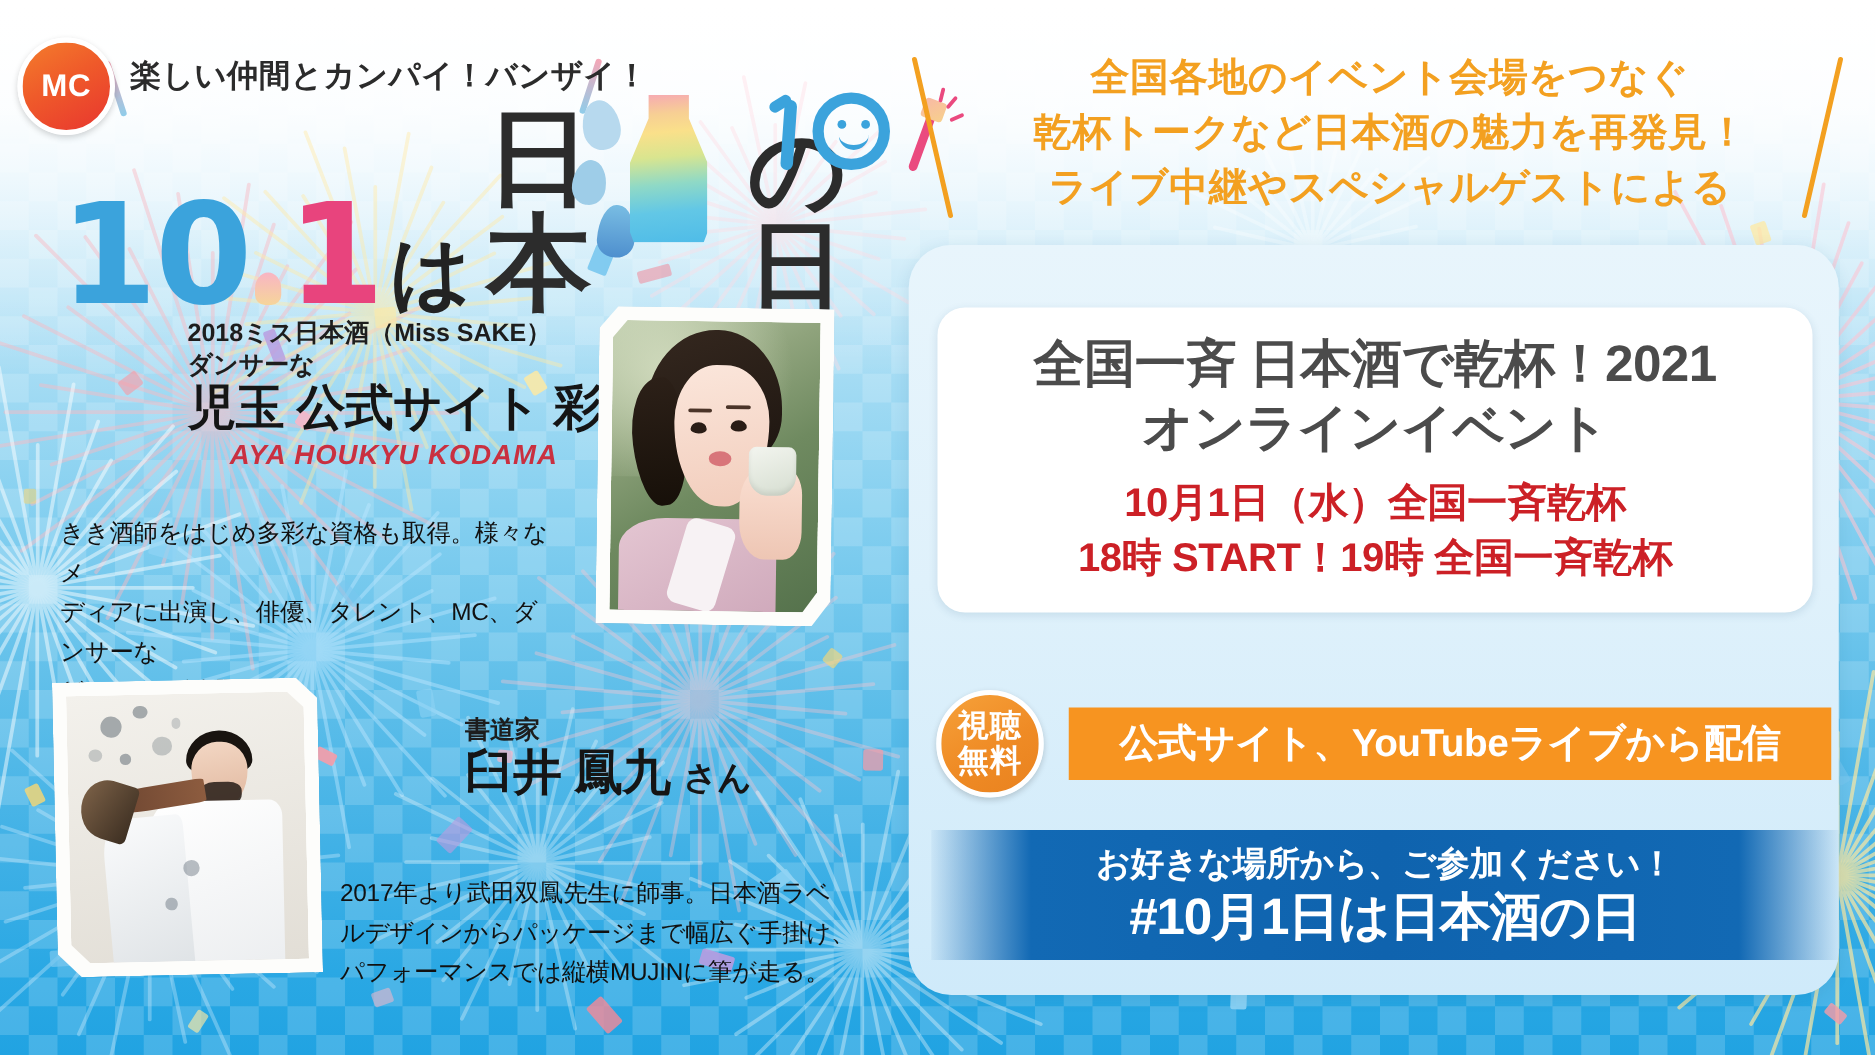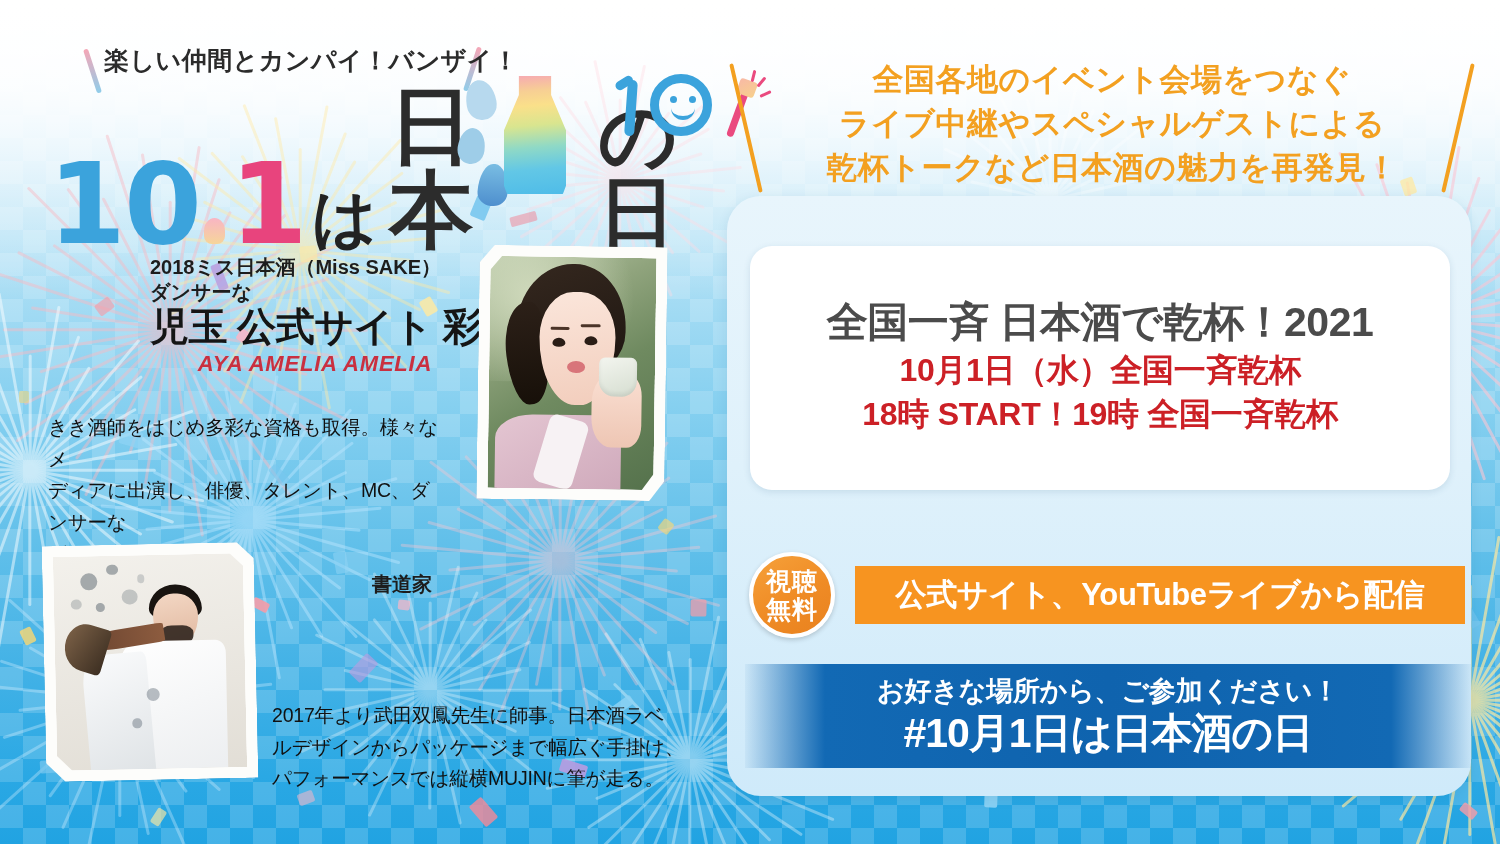--- a/index.html
+++ b/index.html
@@ -123,21 +123,21 @@
   }
   .brush .sp { position:absolute; background:#ea4a7f; border-radius:2px; width:3px; height:12px; }
   .brush .sp.s1 { left:30px; top:-2px; transform:rotate(14deg); }
   .brush .sp.s2 { left:38px; top:4px; transform:rotate(40deg); }
   .brush .sp.s3 { left:42px; top:16px; transform:rotate(66deg); }
 
   
   .blurb {
     position:absolute; left:762px; top:40px; width:700px;
     text-align:center; color:#f3a020;
-    font-size:31px; font-weight:700; line-height:1.42; letter-spacing:.5px;margin-top:18px;
+    font-size:31px; font-weight:700; line-height:1.42; letter-spacing:.5px;
   }
   .blurb .bslash { position:absolute; width:4px; height:132px; background:#f3a020; border-radius:3px; }
   .blurb .bslash.bl { left:-18px; top:4px; transform:rotate(-13deg); }
   .blurb .bslash.br { left:694px; top:4px; transform:rotate(13deg); }
   .badge {
     position:absolute; border-radius:50%;
     background:linear-gradient(150deg,#f47d2c 0%,#ef5a2a 45%,#e8362f 100%);
     border:4px solid #ffffff;
     box-shadow:0 2px 5px rgba(0,0,0,.18);
     color:#fff; display:flex; align-items:center; justify-content:center;
@@ -853,32 +853,35 @@
           <div class="sp s2"></div>
           <div class="sp s3"></div>
       </div>
     </div>
   </div>
 
   <div class="blurb">
     <div class="bslash bl"></div>
     <div class="bslash br"></div>
     <div>全国各地のイベント会場をつなぐ</div>
+    <div>乾杯トークなど日本酒の魅力を再発見！</div>
     <div>ライブ中継やスペシャルゲストによる</div>
-    <div>乾杯トークなど日本酒の魅力を再発見！</div>
-  </div>
-
+  </div>
+
+  <div class="badge mc">
+    <span>MC</span>
+  </div>
 
   <div style="position:absolute;left:150px;top:255px;width:330px">
     <div class="role">2018ミス日本酒（Miss SAKE）</div>
     <div class="role">ダンサーな</div>
     <div class="pname">
       <span>児玉 公式サイト 彩</span><span class="san">さん</span>
     </div>
-    <div class="romaji" style="text-align:center">AYA AMELIA AMELIA</div>
+    <div class="romaji" style="text-align:center">AYA HOUKYU KODAMA</div>
   </div>
 
   <div style="position:absolute;left:48px;top:412px;width:400px">
     <div class="bio">きき酒師をはじめ多彩な資格も取得。様々なメ</div>
     <div class="bio">ディアに出演し、俳優、タレント、MC、ダンサーな</div>
     <div class="bio">どマルチに活躍。</div>
   </div>
 
   <div class="photo photo1">
     <div class="img">
@@ -895,20 +898,24 @@
       <div class="p1body"></div>
       <div class="p1collar"></div>
       <div class="p1hand"></div>
       <div class="p1cup"></div>
     </div>
   </div>
 
 
   <div style="position:absolute;left:372px;top:572px;width:320px">
     <div class="role">書道家</div>
+    <div class="pname">
+      <span>臼井 鳳九</span>
+      <span class="san">さん</span>
+    </div>
   </div>
 
   <div style="position:absolute;left:272px;top:700px;width:420px">
     <div class="bio">2017年より武田双鳳先生に師事。日本酒ラベ</div>
     <div class="bio">ルデザインからパッケージまで幅広ぐ手掛け、</div>
     <div class="bio">パフォーマンスでは縦横MUJINに筆が走る。</div>
   </div>
 
   <div class="photo photo2">
     <div class="img">
@@ -928,20 +935,21 @@
       <div class="p2bristle"></div>
       <div class="p2splash" style="left:48%;top:62%;width:7%;height:6%"></div>
       <div class="p2splash" style="left:40%;top:76%;width:5%;height:5%"></div>
     </div>
   </div>
 
   <div class="right-panel"></div>
 
   <div class="card">
     <div class="t1">全国一斉 日本酒で乾杯！2021</div>
+    <div class="t2">オンラインイベント</div>
     <div class="d1">10月1日（水）全国一斉乾杯</div>
     <div class="d2">18時 START！19時 全国一斉乾杯</div>
   </div>
 
   <div class="watch-row">
     <div class="badge free">
       <span>
         <span>視聴</span><br>
         <span>無料</span>
       </span>

